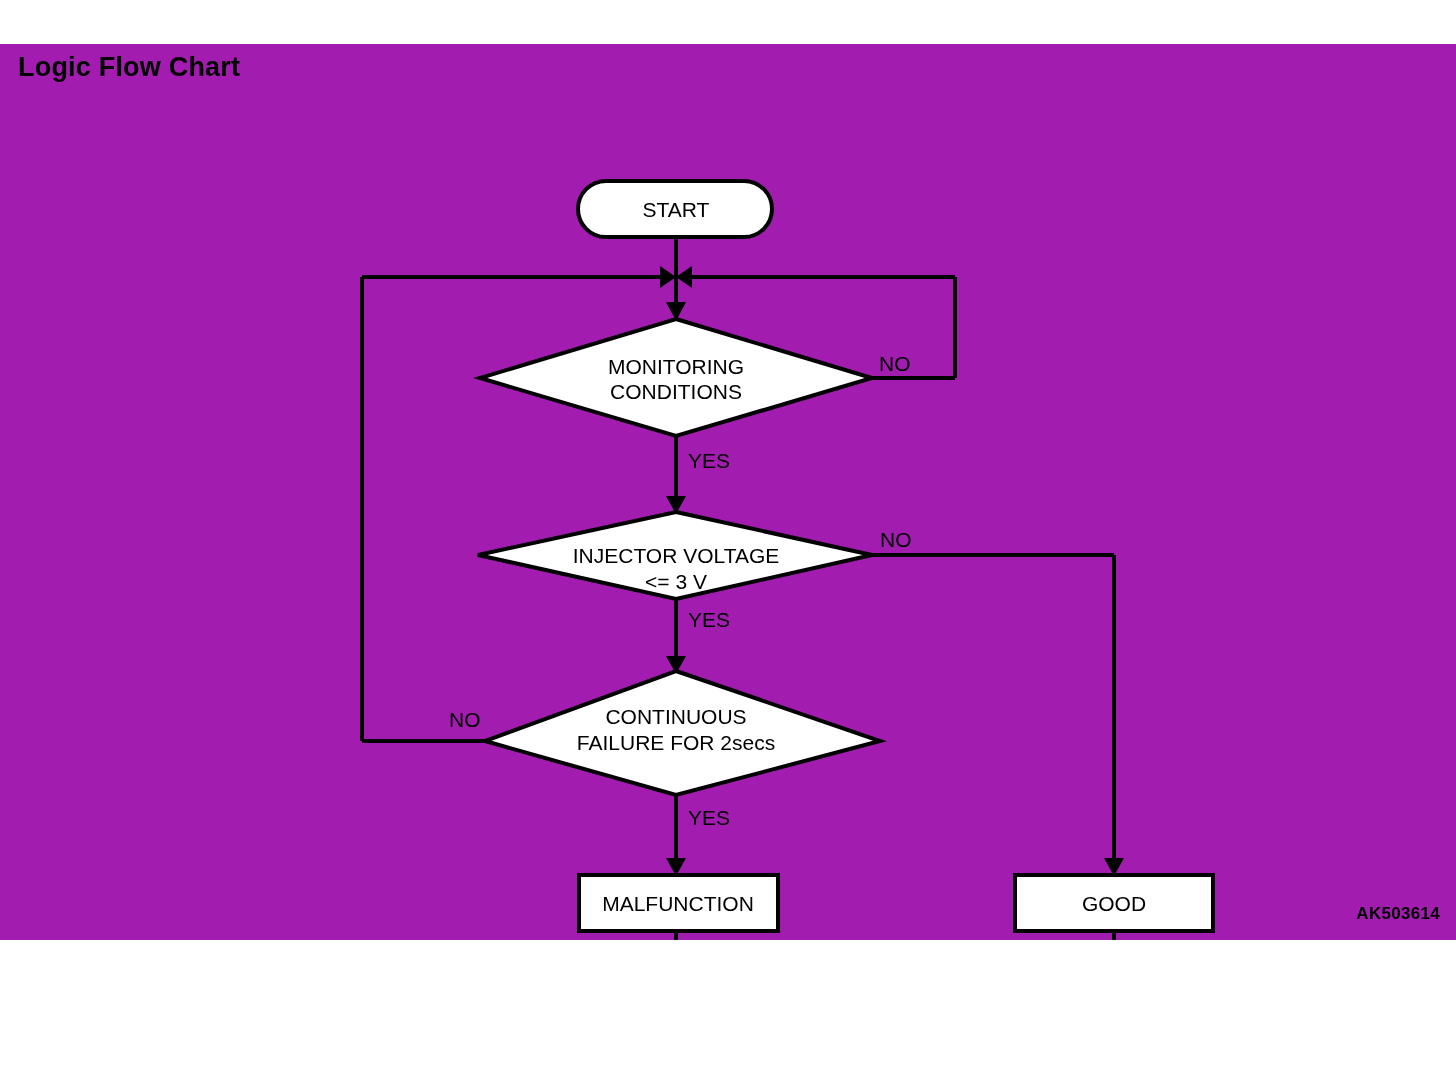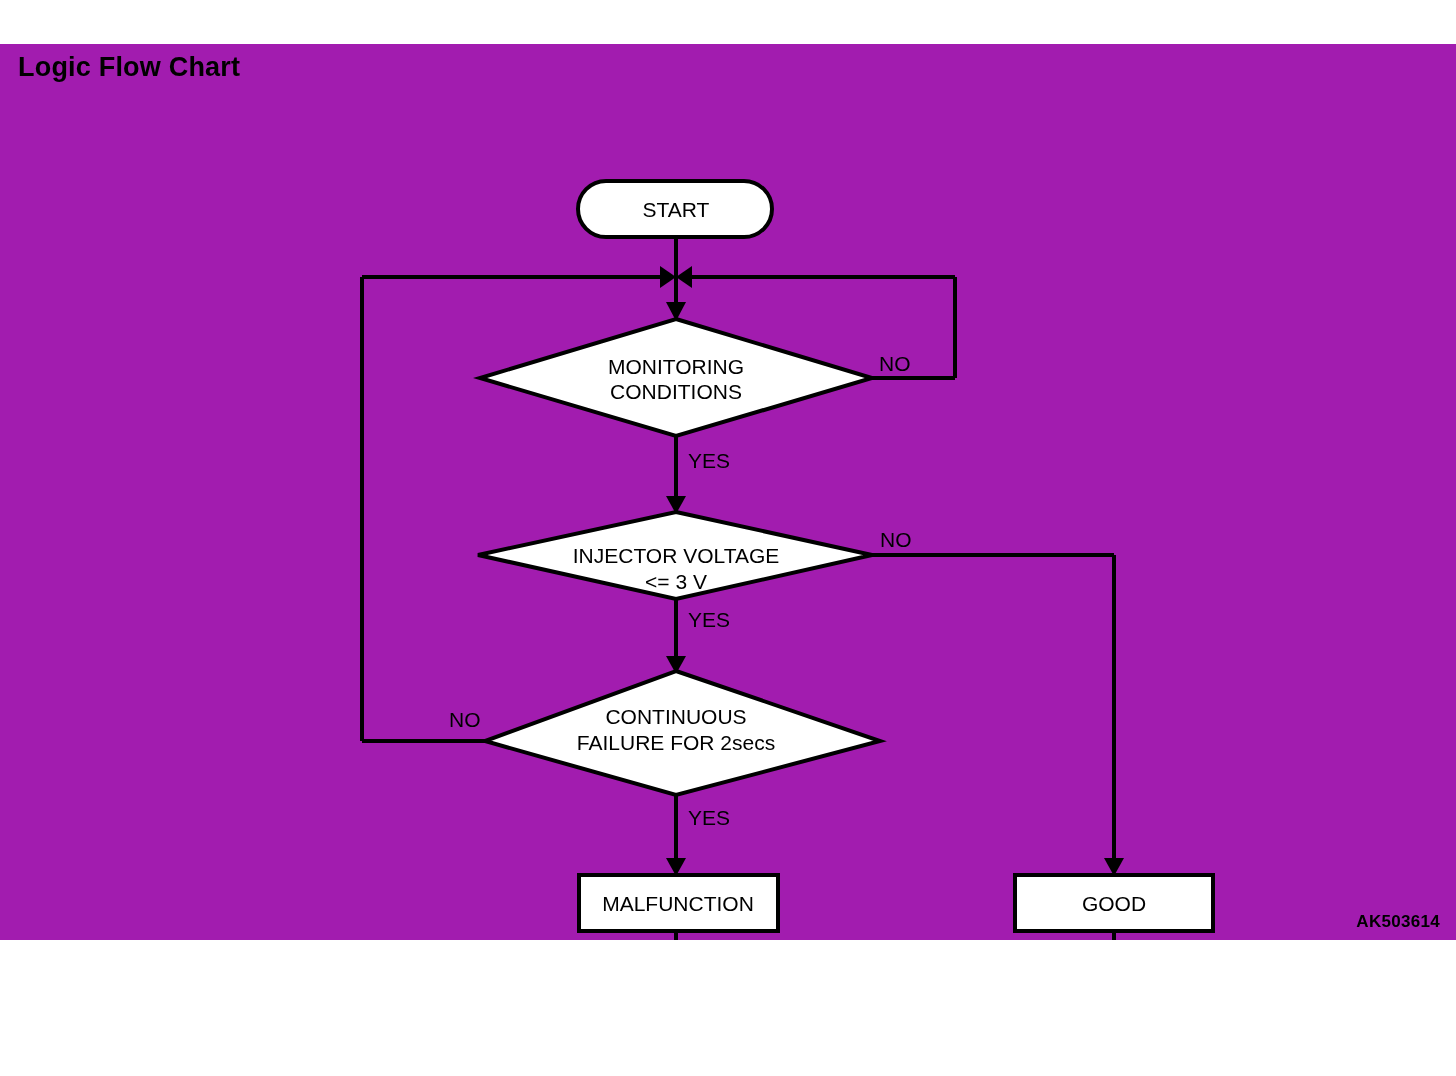--- a/index.html
+++ b/index.html
@@ -26,21 +26,21 @@
     letter-spacing: 0.2px;
   }
   #flow-svg {
     position: absolute;
     left: 0;
     top: 0;
   }
   #watermark {
     position: absolute;
     right: 16px;
-    bottom: 8px;
+    bottom: 16px;
     font-size: 17px;
     font-weight: bold;
     color: #000000;
     letter-spacing: 0.3px;
   }
   .node-text {
     font-family: "Liberation Sans", sans-serif;
     font-size: 21px;
     fill: #000000;
   }

